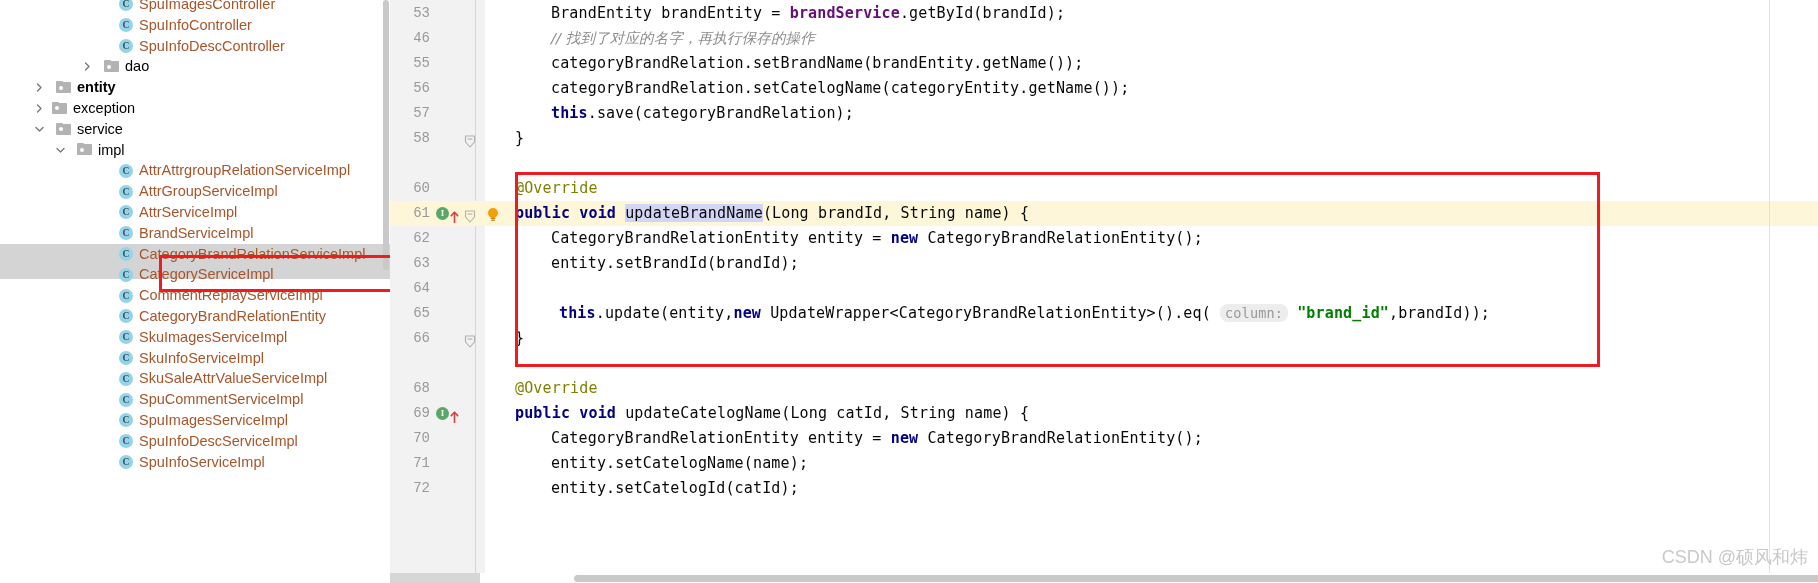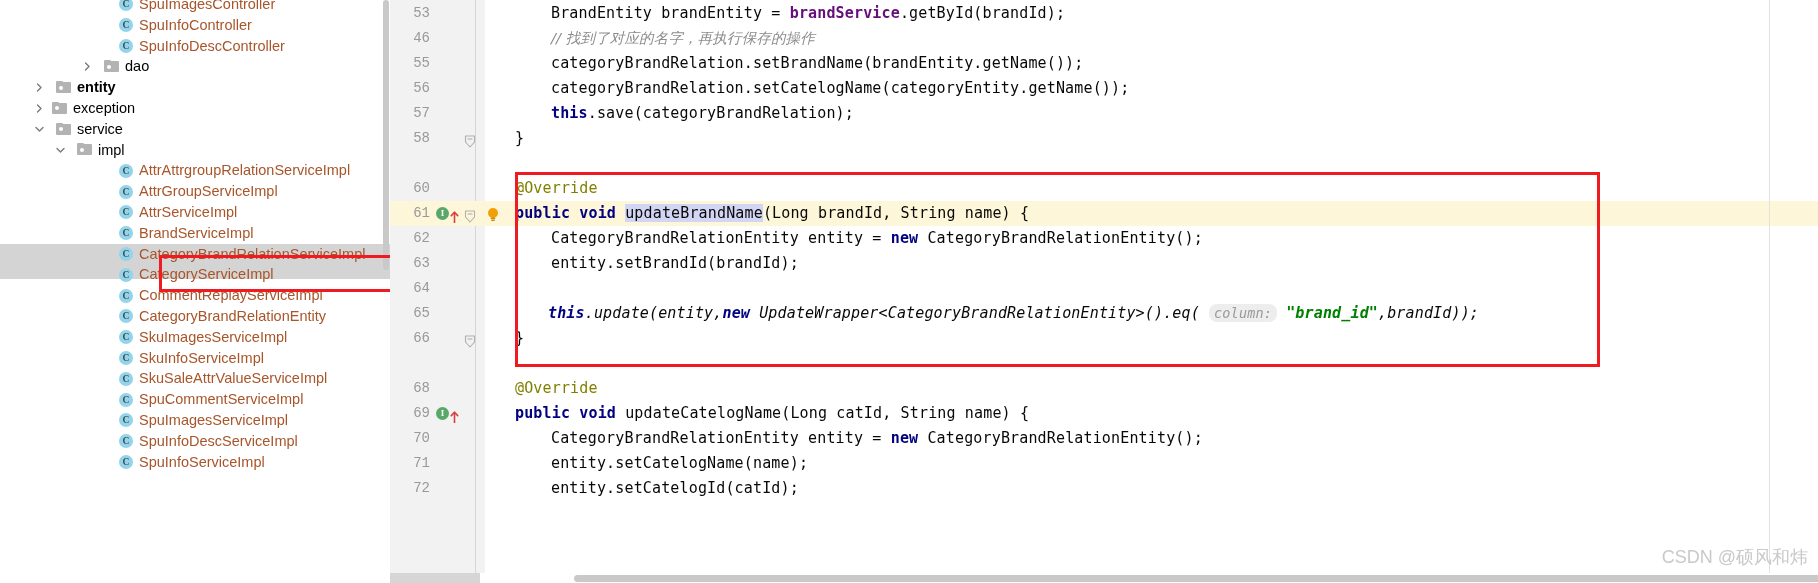--- a/index.html
+++ b/index.html
@@ -408,21 +408,21 @@
         </div>
         <div class="ln" style="top: 251px;">
           <span class="lnum">63</span>
           <span class="code" style="left:161px;"><span>entity.setBrandId(brandId);</span></span>
         </div>
         <div class="ln" style="top: 276px;">
           <span class="lnum">64</span>
         </div>
         <div class="ln" style="top: 301px;">
           <span class="lnum">65</span>
-          <span class="code" style="left:158px;font-style:italic;"><span class="kw">this</span><span>.update(entity,</span><span class="kw">new </span><span>UpdateWrapper&lt;CategoryBrandRelationEntity&gt;().eq( </span><span class="hint">column:</span><span> </span><span class="str">"brand_id"</span><span>,brandId));</span></span>
+          <span class="code" style="left:169px;"><span class="kw">this</span><span>.update(entity,</span><span class="kw">new </span><span>UpdateWrapper&lt;CategoryBrandRelationEntity&gt;().eq( </span><span class="hint">column:</span><span> </span><span class="str">"brand_id"</span><span>,brandId));</span></span>
         </div>
         <div class="ln" style="top: 326px;">
           <span class="lnum">66</span>
           <span class="g-fold" style="left:74px;top:5px;"><svg width="12" height="14" viewBox="0 0 12 14">
               <path d="M1.5 1 L10.5 1 L10.5 7 L6 12 L1.5 7 Z" fill="none" stroke="#b0b0b0" stroke-width="1.1" stroke-linejoin="round"></path>
               <path d="M3.6 4 L8.4 4" stroke="#b0b0b0" stroke-width="1.1"></path>
             </svg></span>
           <span class="code" style="left:125px;"><span>}</span></span>
         </div>
         <div class="ln" style="top: 376px;">

